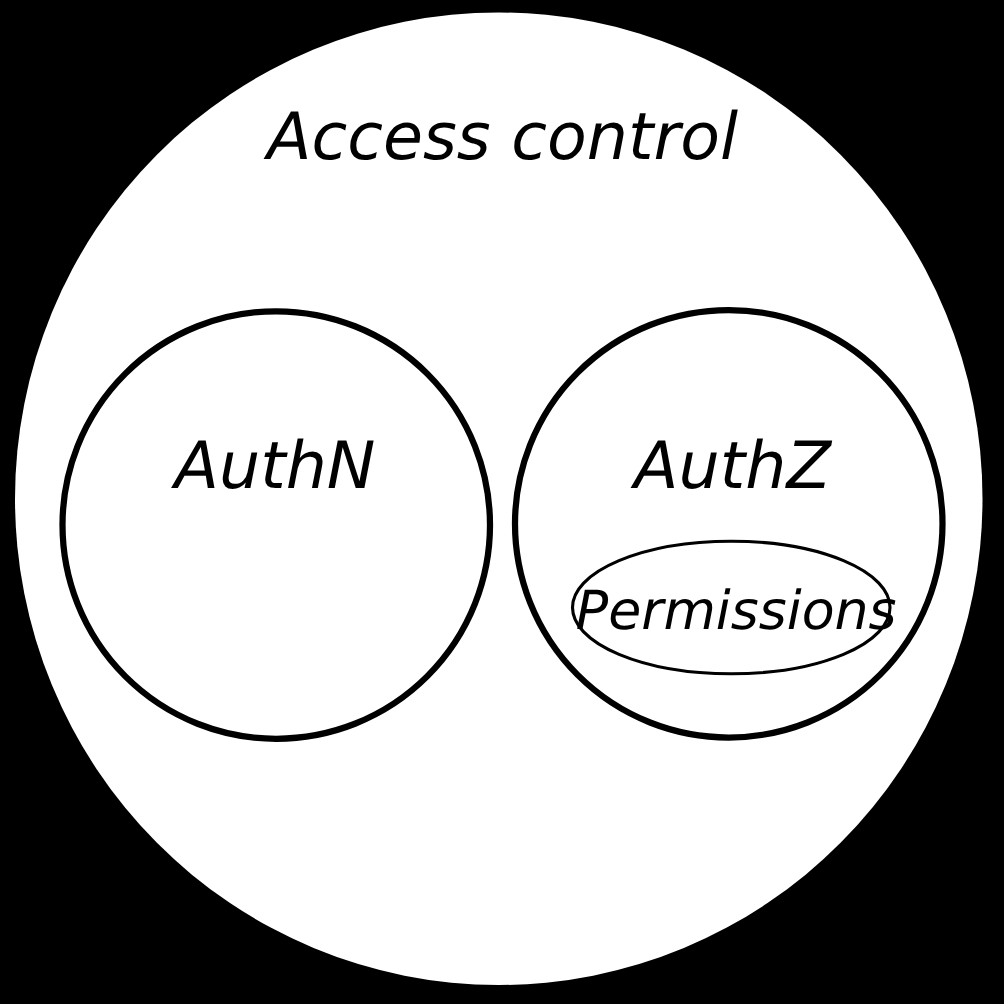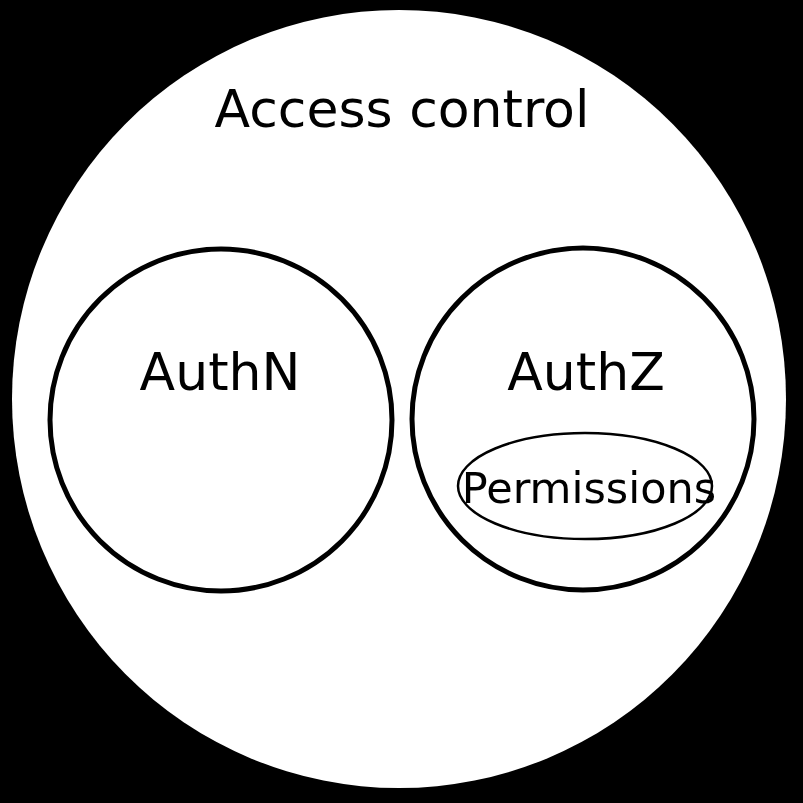--- a/index.html
+++ b/index.html
@@ -7,20 +7,21 @@
     padding: 0;
     width: 803px;
     height: 803px;
     overflow: hidden;
     background: #000000;
   }
   .stage {
     position: relative;
     width: 803px;
     height: 803px;
+    font-style: italic;
   }
   svg {
     display: block;
     font-family: "DejaVu Sans", sans-serif;
   }
   .outer-shape {
     stroke: none;
   }
   .set-circle {
     stroke: #000000;

